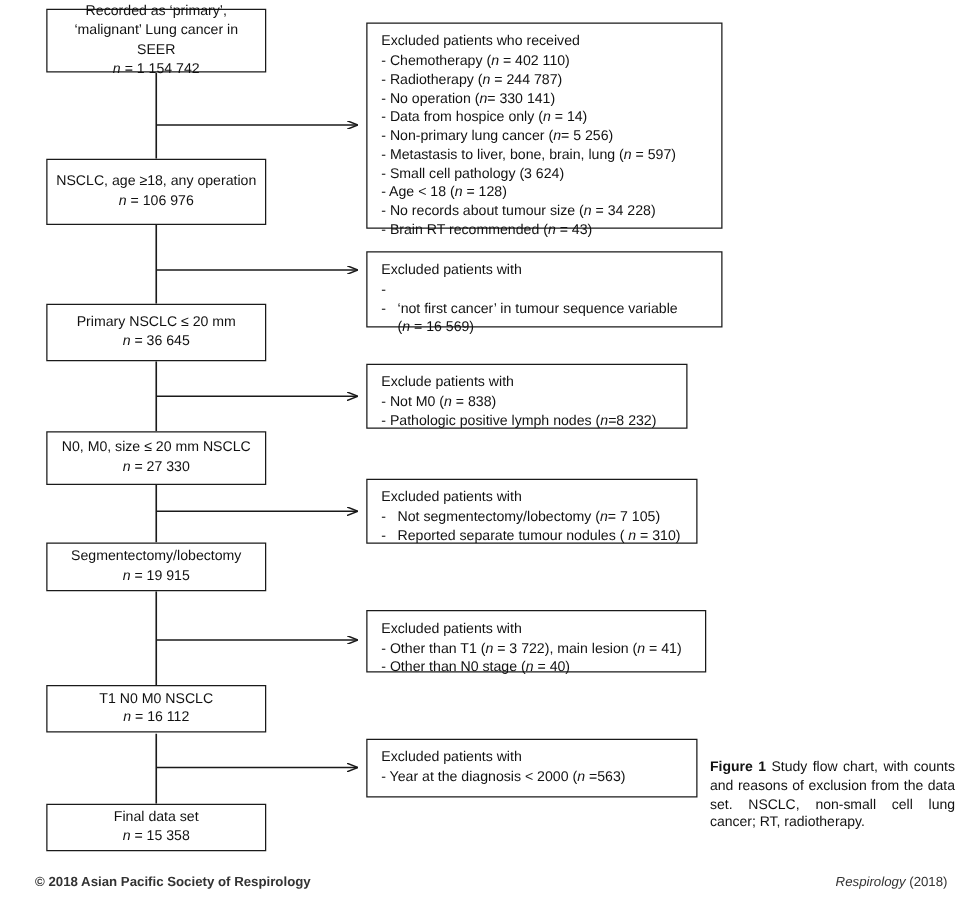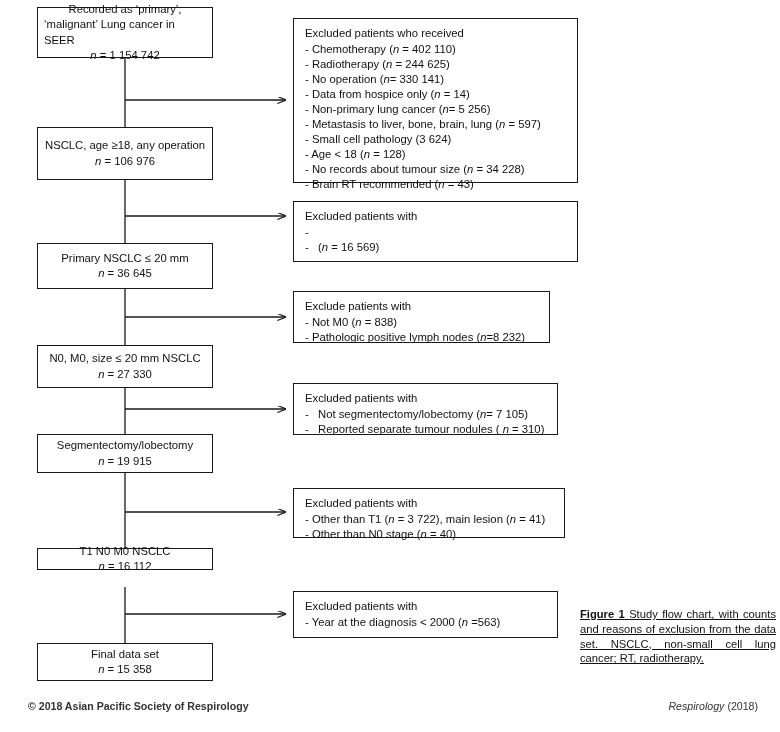--- a/index.html
+++ b/index.html
@@ -10,34 +10,34 @@
   }
   #chart{position:absolute;left:0;top:0;width:780px;height:732px;}
   svg.lines{position:absolute;left:0;top:0;width:780px;height:732px;pointer-events:none;}
 
   .box{
     position:absolute;box-sizing:border-box;border:1.3px solid #1a1a1a;
     background:#fff;font-size:11.3px;line-height:1.33;color:#111;
   }
   .box.main{
     display:flex;flex-direction:column;align-items:center;justify-content:center;
-    padding:4px 6px;
+    text-align:center;padding:4px 6px;
   }
   .box.excl{padding:7px 9px 8px 11px;text-align:left;}
   .box.excl .hdr{margin:0 0 1px 0;white-space:nowrap;}
   .box.excl ul{list-style:none;margin:0;padding:0;}
   .box.excl li{margin:0;padding:0;white-space:nowrap;}
   .box.excl.dashed li{display:flex;}
   .box.excl.dashed li .dash{width:13px;flex:0 0 13px;}
   .line2{display:block;}
   em{font-style:italic;}
 
   .caption{
-    position:absolute;left:580px;top:607px;width:196px;
-    font-size:11.2px;line-height:1.32;text-align:justify;color:#111;text-decoration:underline;
+    position:absolute;left:568px;top:607px;width:196px;
+    font-size:11.2px;line-height:1.32;text-align:justify;color:#111;
   }
   .caption b{font-weight:bold;}
   .footer-left{position:absolute;left:28px;top:700px;font-size:10.6px;color:#333;font-weight:bold;}
   .footer-right{position:absolute;right:22px;top:700px;font-size:10.6px;color:#333;}
   .footer-right em{font-style:italic;}
 </style>
 </head>
 <body>
 
 <div id="chart">
@@ -100,61 +100,61 @@
   </div>
 
   <div class="box main" style="left:37px;top:434px;width:176px;height:39px;">
     <div>Segmentectomy/lobectomy</div>
     <div>
       <em>n</em>
       <span>= 19 915</span>
     </div>
   </div>
 
-  <div class="box main" style="left:37px;top:548px;width:176px;height:22px;">
+  <div class="box main" style="left:37px;top:548px;width:176px;height:38px;">
     <div>T1 N0 M0 NSCLC</div>
     <div>
       <em>n</em>
       <span>= 16 112</span>
     </div>
   </div>
 
   <div class="box main" style="left:37px;top:643px;width:176px;height:38px;">
     <div>Final data set</div>
     <div>
       <em>n</em>
       <span>= 15 358</span>
     </div>
   </div>
 
   <div class="box excl" style="left:293px;top:18px;width:285px;height:165px;">
     <div class="hdr">Excluded patients who received</div>
     <ul>
       <li><span>- Chemotherapy (</span><em>n</em><span> = 402 110)</span></li>
-      <li><span>- Radiotherapy (</span><em>n</em><span> = 244 625)</span></li>
+      <li><span>- Radiotherapy (</span><em>n</em><span> = 244 787)</span></li>
       <li><span>- No operation (</span><em>n</em><span>= 330 141)</span></li>
       <li><span>- Data from hospice only (</span><em>n</em><span> = 14)</span></li>
       <li><span>- Non-primary lung cancer (</span><em>n</em><span>= 5 256)</span></li>
       <li><span>- Metastasis to liver, bone, brain, lung (</span><em>n</em><span> = 597)</span></li>
       <li><span>- Small cell pathology (3 624)</span></li>
       <li><span>- Age &lt; 18 (</span><em>n</em><span> = 128)</span></li>
       <li><span>- No records about tumour size (</span><em>n</em><span> = 34 228)</span></li>
       <li><span>- Brain RT recommended (</span><em>n</em><span> = 43)</span></li>
     </ul>
   </div>
 
   <div class="box excl dashed" style="left:293px;top:201px;width:285px;height:61px;">
     <div class="hdr">Excluded patients with</div>
     <ul>
       <li>
           <span class="dash">-</span>
         </li>
       <li>
           <span class="dash">-</span>
-          <span><span class="line2"><span>(</span><em>n</em><span> = 16 569)</span></span></span>
+          <span><span>‘not first cancer’ in tumour sequence variable</span><span class="line2"><span>(</span><em>n</em><span> = 16 569)</span></span></span>
         </li>
     </ul>
   </div>
 
   <div class="box excl" style="left:293px;top:291px;width:257px;height:52px;">
     <div class="hdr">Exclude patients with</div>
     <ul>
       <li><span>- Not M0 (</span><em>n</em><span> = 838)</span></li>
       <li><span>- Pathologic positive lymph nodes (</span><em>n</em><span>=8 232)</span></li>
     </ul>

